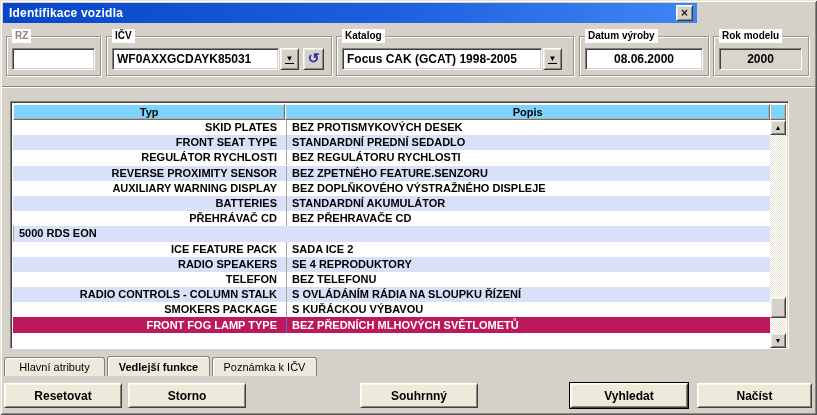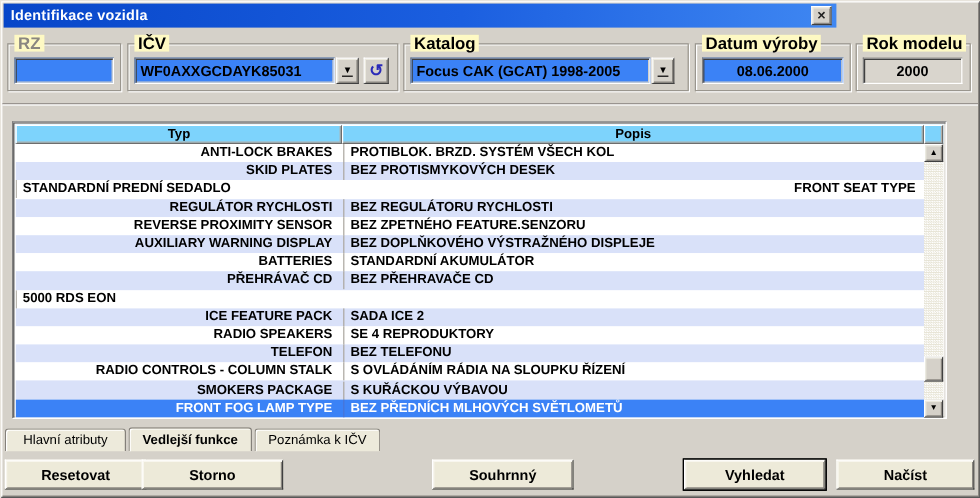--- a/index.html
+++ b/index.html
@@ -18,25 +18,25 @@
   .close-btn{
     position:absolute;right:4px;top:2px;width:17px;height:16px;background:#d5d1c9;
     border:1px solid;border-color:#fff #404040 #404040 #fff;
     box-shadow:inset 1px 1px 0 #eceadf, inset -1px -1px 0 #8a8680;
     display:flex;align-items:center;justify-content:center;
     font-size:12px;font-weight:bold;color:#222;line-height:1;cursor:default;
   }
   
   .group{position:absolute;top:36px;height:40px;border:1px solid #9a968e;
     box-shadow:inset 1px 1px 0 #fff, 1px 1px 0 #fff;}
-  .group-label{position:absolute;top:-8px;left:5px;background:#fef9c3;padding:0 3px;
-    font-size:14px;font-weight:bold;color:#000;line-height:14px;}
+  .group-label{position:absolute;top:-8px;left:5px;background:#ffffff;padding:0 3px;
+    font-size:10px;font-weight:bold;color:#000;line-height:14px;}
   .group-label.disabled{color:#8a8680;}
   .sunken{
-    background:#3b82f6;border:1px solid;border-color:#808080 #fff #fff #808080;
+    background:#ffffff;border:1px solid;border-color:#808080 #fff #fff #808080;
     box-shadow:inset 1px 1px 0 #404040, inset -1px -1px 0 #d4d0c8;
   }
   .editbox{position:absolute;top:48px;height:22px;font-size:12px;font-weight:bold;color:#000;
     display:flex;align-items:center;padding:0 4px;white-space:nowrap;overflow:hidden;}
   .editbox.centered{justify-content:center;}
   .editbox.disabled{background:#d9d5cd;}
   .mini-btn{
     position:absolute;top:48px;height:22px;background:#d5d1c9;
     border:1px solid;border-color:#fff #404040 #404040 #fff;
     box-shadow:inset 1px 1px 0 #eceadf, inset -1px -1px 0 #8a8680;
@@ -60,21 +60,21 @@
     box-shadow:inset -1px -1px 0 #b5b1a9;
     font-size:11px;font-weight:bold;color:#000;
     display:flex;align-items:center;justify-content:center;overflow:hidden;
   }
   .th-typ{width:273px;}
   .th-popis{width:486px;}
   .th-corner{width:16px;}
   .tbody{position:relative;height:228px;overflow:hidden;background:#fff;width:759px;}
   .row{display:flex;height:15.2px;align-items:center;background:#fff;}
   .row:nth-child(even){background:#d9e1f9;}
-  .row.selected{background:#3b82f6;}
+  .row.selected{background:#be185d;}
   .row.selected .cell{color:#fff;}
   .cell{font-size:11px;font-weight:bold;color:#000;white-space:nowrap;overflow:hidden;line-height:15px;}
   .cell-typ{width:273px;text-align:right;padding-right:9px;}
   .cell-popis{width:486px;padding-left:5px;border-left:1px solid #aaa69e;}
   .row.selected .cell-popis{border-left-color:#4a74d4;}
   
   .vscroll{position:absolute;right:2px;top:18px;width:16px;height:228px;
     background:#f2f0e4;
     background-image:repeating-conic-gradient(#ffffff 0 25%, #e6e3d4 0 50%);
     background-size:2px 2px;}
@@ -151,30 +151,26 @@
   <div class="groove"></div>
 
   <div class="table">
     <div class="thead">
       <div class="th th-typ">Typ</div>
       <div class="th th-popis">Popis</div>
       <div class="th th-corner"></div>
     </div>
     <div class="tbody" id="tbody">
         <div class="row">
-          <div class="cell cell-typ">ANTI-LOCK BRAKES</div>
-          <div class="cell cell-popis">PROTIBLOK. BRZD. SYSTÉM VŠECH KOL</div>
-        </div>
-        <div class="row">
           <div class="cell cell-typ">SKID PLATES</div>
           <div class="cell cell-popis">BEZ PROTISMYKOVÝCH DESEK</div>
         </div>
         <div class="row">
+          <div class="cell cell-typ">FRONT SEAT TYPE</div>
           <div class="cell cell-popis">STANDARDNÍ PREDNÍ SEDADLO</div>
-          <div class="cell cell-typ">FRONT SEAT TYPE</div>
         </div>
         <div class="row">
           <div class="cell cell-typ">REGULÁTOR RYCHLOSTI</div>
           <div class="cell cell-popis">BEZ REGULÁTORU RYCHLOSTI</div>
         </div>
         <div class="row">
           <div class="cell cell-typ">REVERSE PROXIMITY SENSOR</div>
           <div class="cell cell-popis">BEZ ZPETNÉHO FEATURE.SENZORU</div>
         </div>
         <div class="row">
@@ -226,18 +222,18 @@
           <span>▼</span>
         </div>
     </div>
   </div>
 
   <div class="tab" style="left:4px;width:101px;">Hlavní atributy</div>
   <div class="tab active" style="left:107px;width:103px;">Vedlejší funkce</div>
   <div class="tab" style="left:212px;width:105px;">Poznámka k IČV</div>
 
   <div class="btn" style="left:4px;width:118px;">Resetovat</div>
-  <div class="btn" style="left:118px;width:118px;">Storno</div>
+  <div class="btn" style="left:128px;width:118px;">Storno</div>
   <div class="btn" style="left:360px;width:118px;">Souhrnný</div>
   <div class="btn default" style="left:570px;width:118px;">Vyhledat</div>
   <div class="btn" style="left:697px;width:115px;">Načíst</div>
 
 </div>
 
 </body></html>

